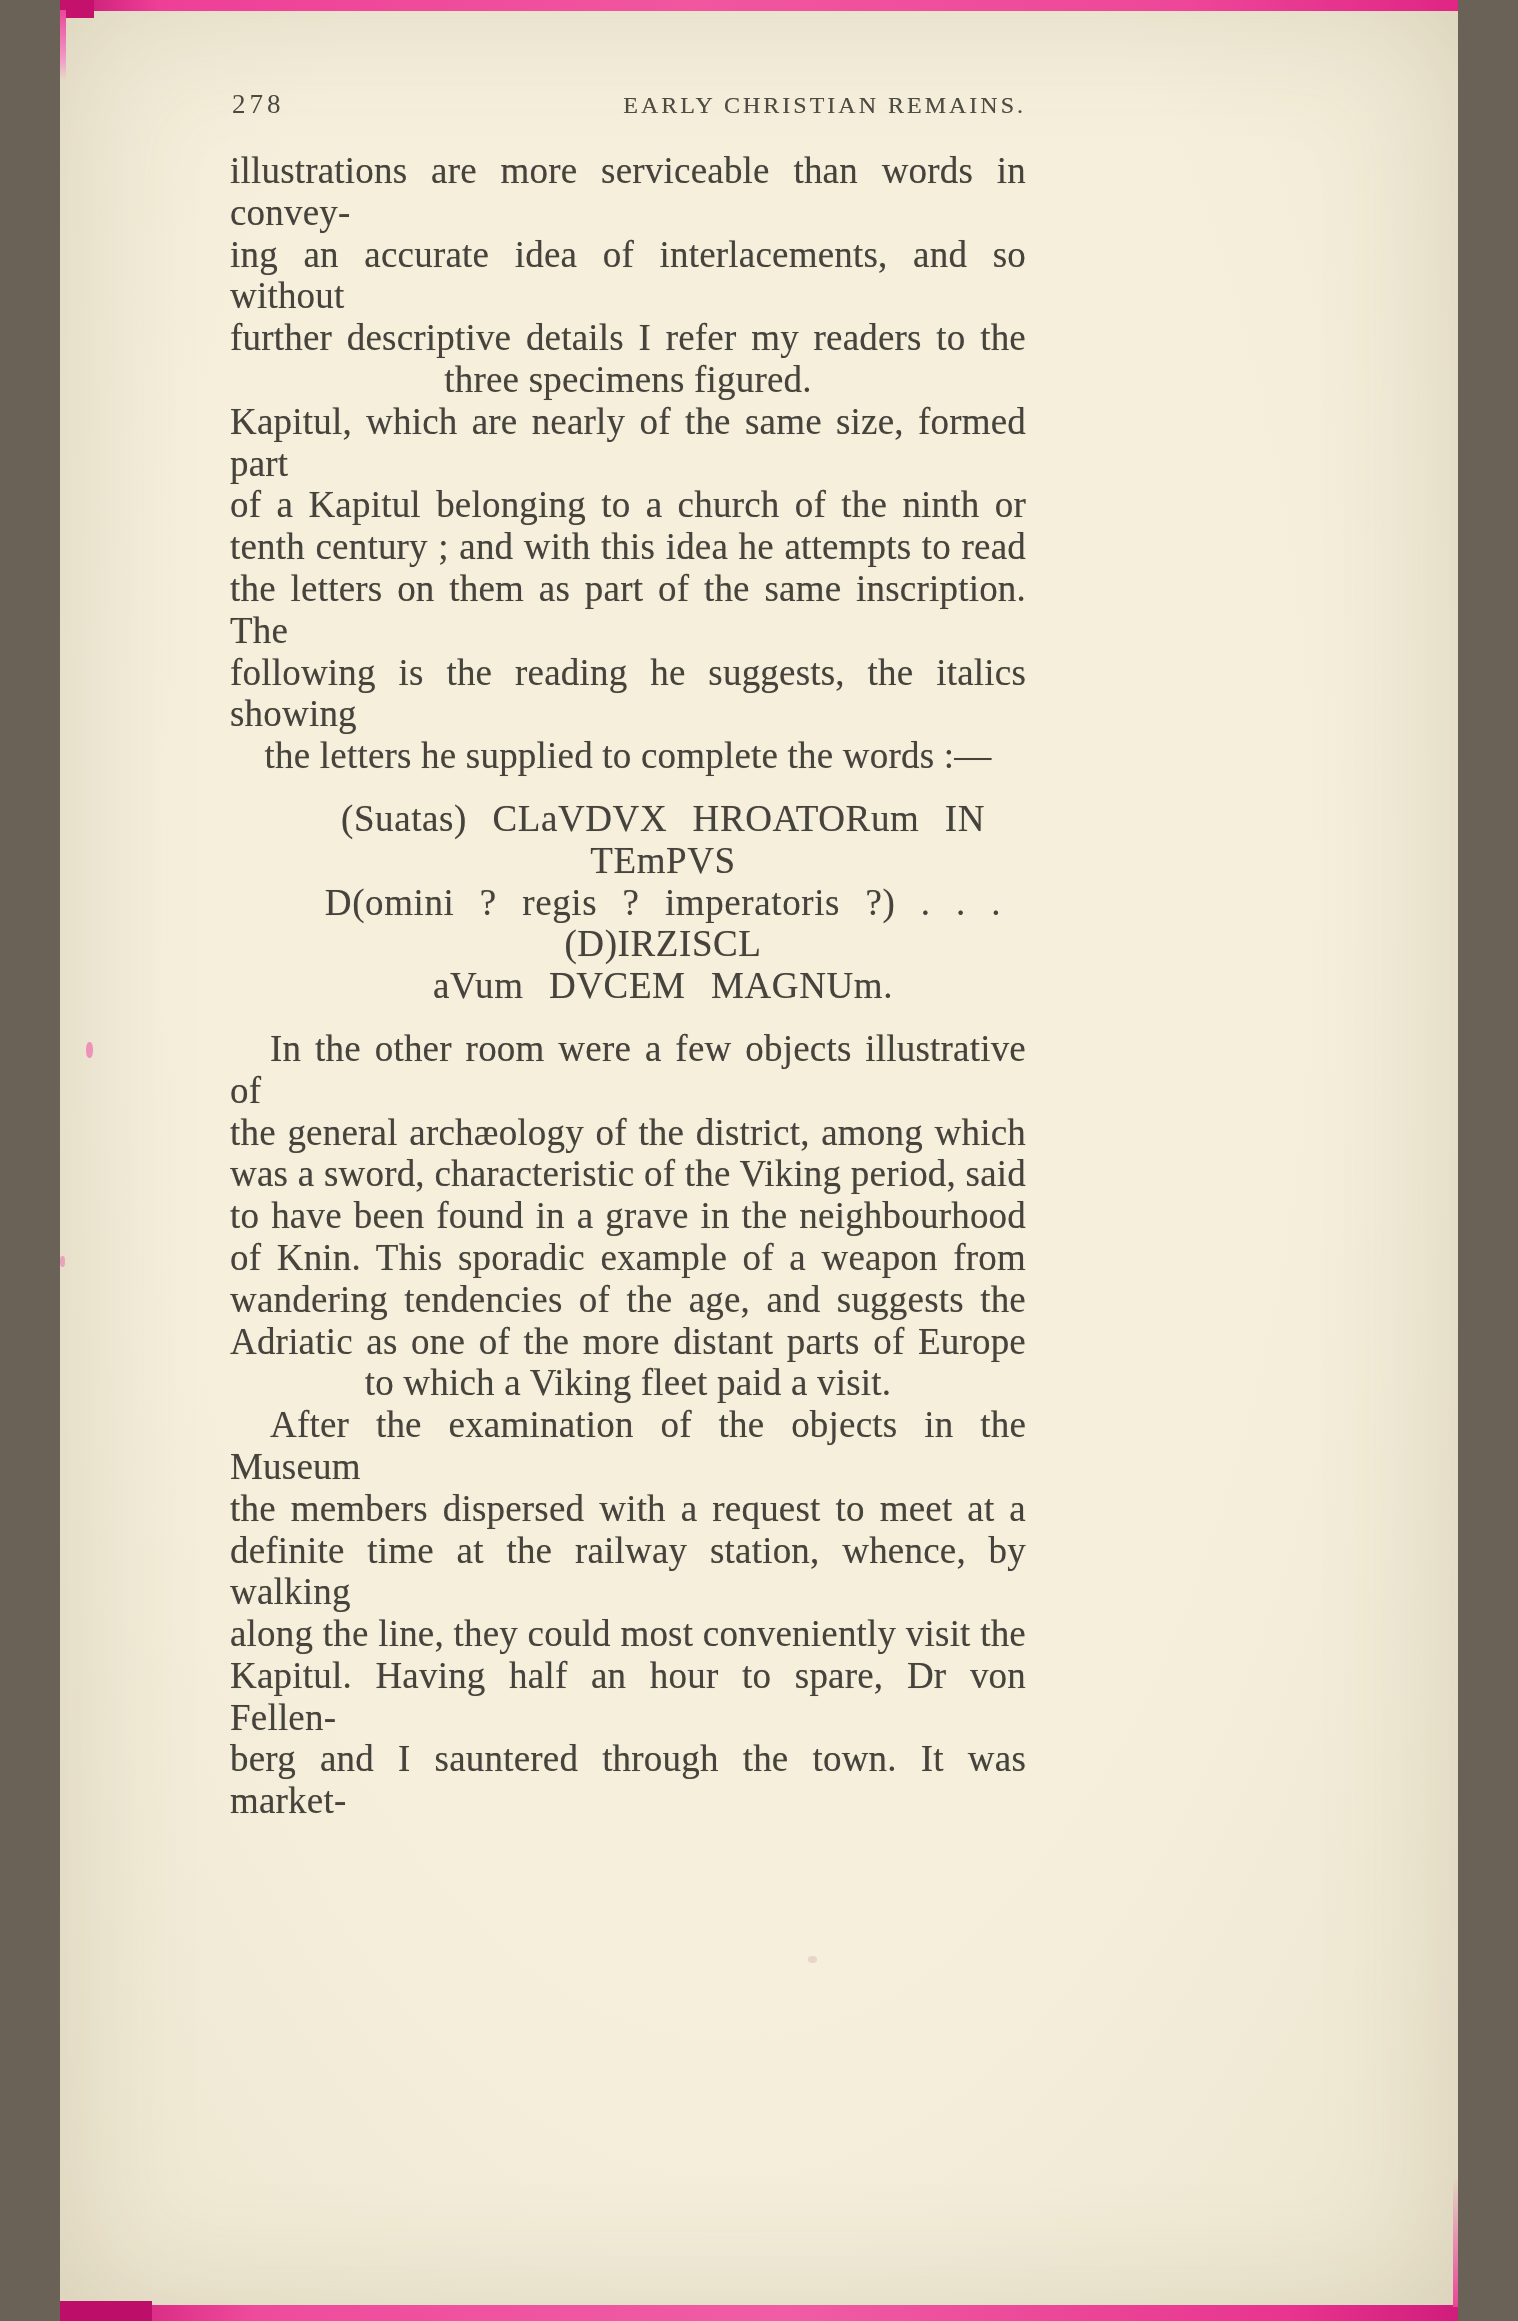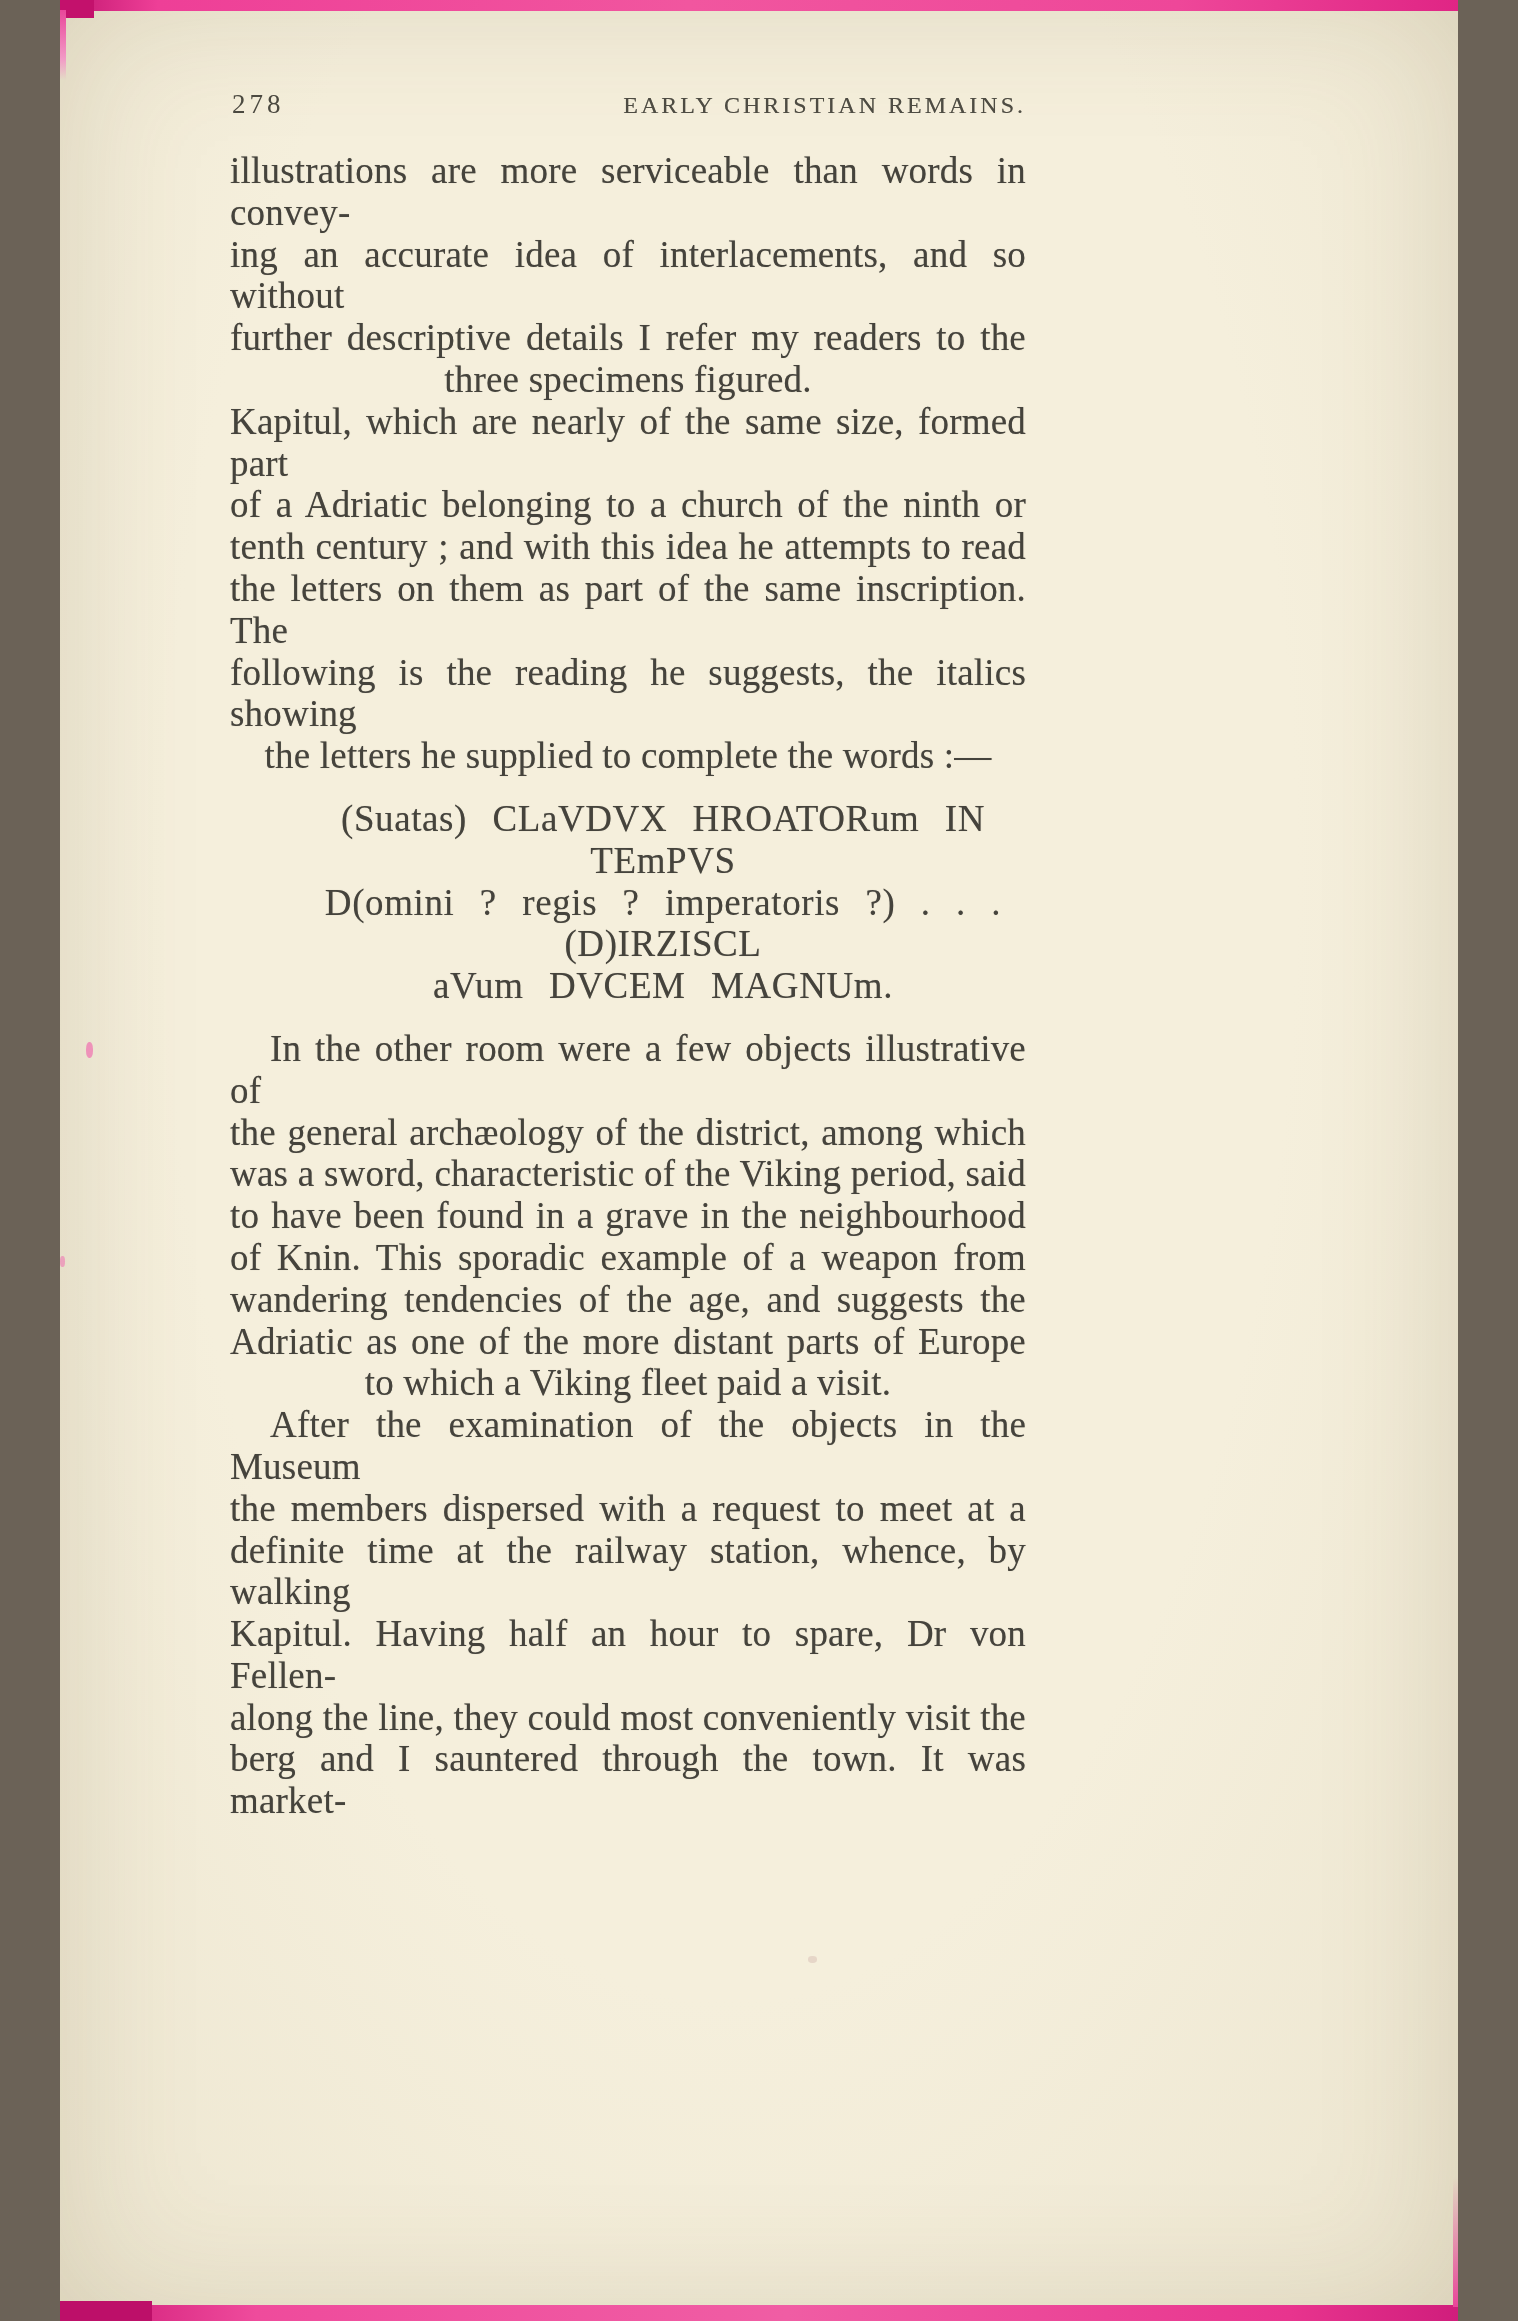--- a/index.html
+++ b/index.html
@@ -92,21 +92,21 @@
 
   <div class="page-body">
       <div class="block paragraph">
         <div class="line just"><span>illustrations are more serviceable than words in convey-</span></div>
         <div class="line just"><span>ing an accurate idea of interlacements, and so without</span></div>
         <div class="line just"><span>further descriptive details I refer my readers to the</span></div>
         <div class="line"><span>three specimens figured.</span></div>
       </div>
       <div class="block paragraph">
         <div class="line just"><span class="it">Kapitul,</span><span> which are nearly of the same size, formed part</span></div>
-        <div class="line just"><span>of a Adriatic belonging to a church of the ninth or</span></div>
+        <div class="line just"><span>of a Kapitul belonging to a church of the ninth or</span></div>
         <div class="line just"><span>tenth century ; and with this idea he attempts to read</span></div>
         <div class="line just"><span>the letters on them as part of the same inscription. The</span></div>
         <div class="line just"><span>following is the reading he suggests, the italics showing</span></div>
         <div class="line"><span>the letters he supplied to complete the words :—</span></div>
       </div>
       <div class="block quote">
         <div class="line"><span>(</span><span class="it">Suatas</span><span>) CL</span><span class="it">a</span><span>VDVX HROATOR</span><span class="it">um</span><span> IN TE</span><span class="it">m</span><span>PVS</span></div>
         <div class="line"><span>D(</span><span class="it">omini ? regis ? imperatoris ?</span><span>) . . . (D)IRZISCL</span></div>
         <div class="line"><span class="it">a</span><span>V</span><span class="it">um</span><span> DVCEM MAGNU</span><span class="it">m</span><span>.</span></div>
       </div>
@@ -117,19 +117,19 @@
         <div class="line just"><span>to have been found in a grave in the neighbourhood</span></div>
         <div class="line just"><span>of Knin. This sporadic example of a weapon from</span></div>
         <div class="line just"><span>wandering tendencies of the age, and suggests the</span></div>
         <div class="line just"><span>Adriatic as one of the more distant parts of Europe</span></div>
         <div class="line"><span>to which a Viking fleet paid a visit.</span></div>
       </div>
       <div class="block paragraph">
         <div class="line just indent"><span>After the examination of the objects in the Museum</span></div>
         <div class="line just"><span>the members dispersed with a request to meet at a</span></div>
         <div class="line just"><span>definite time at the railway station, whence, by walking</span></div>
+        <div class="line just"><span>along the line, they could most conveniently visit the</span></div>
         <div class="line just"><span class="it">Kapitul.</span><span> Having half an hour to spare, Dr von Fellen-</span></div>
-        <div class="line just"><span>along the line, they could most conveniently visit the</span></div>
         <div class="line just"><span>berg and I sauntered through the town. It was market-</span></div>
       </div>
     </div>
 
 </div>
 
 </body></html>

